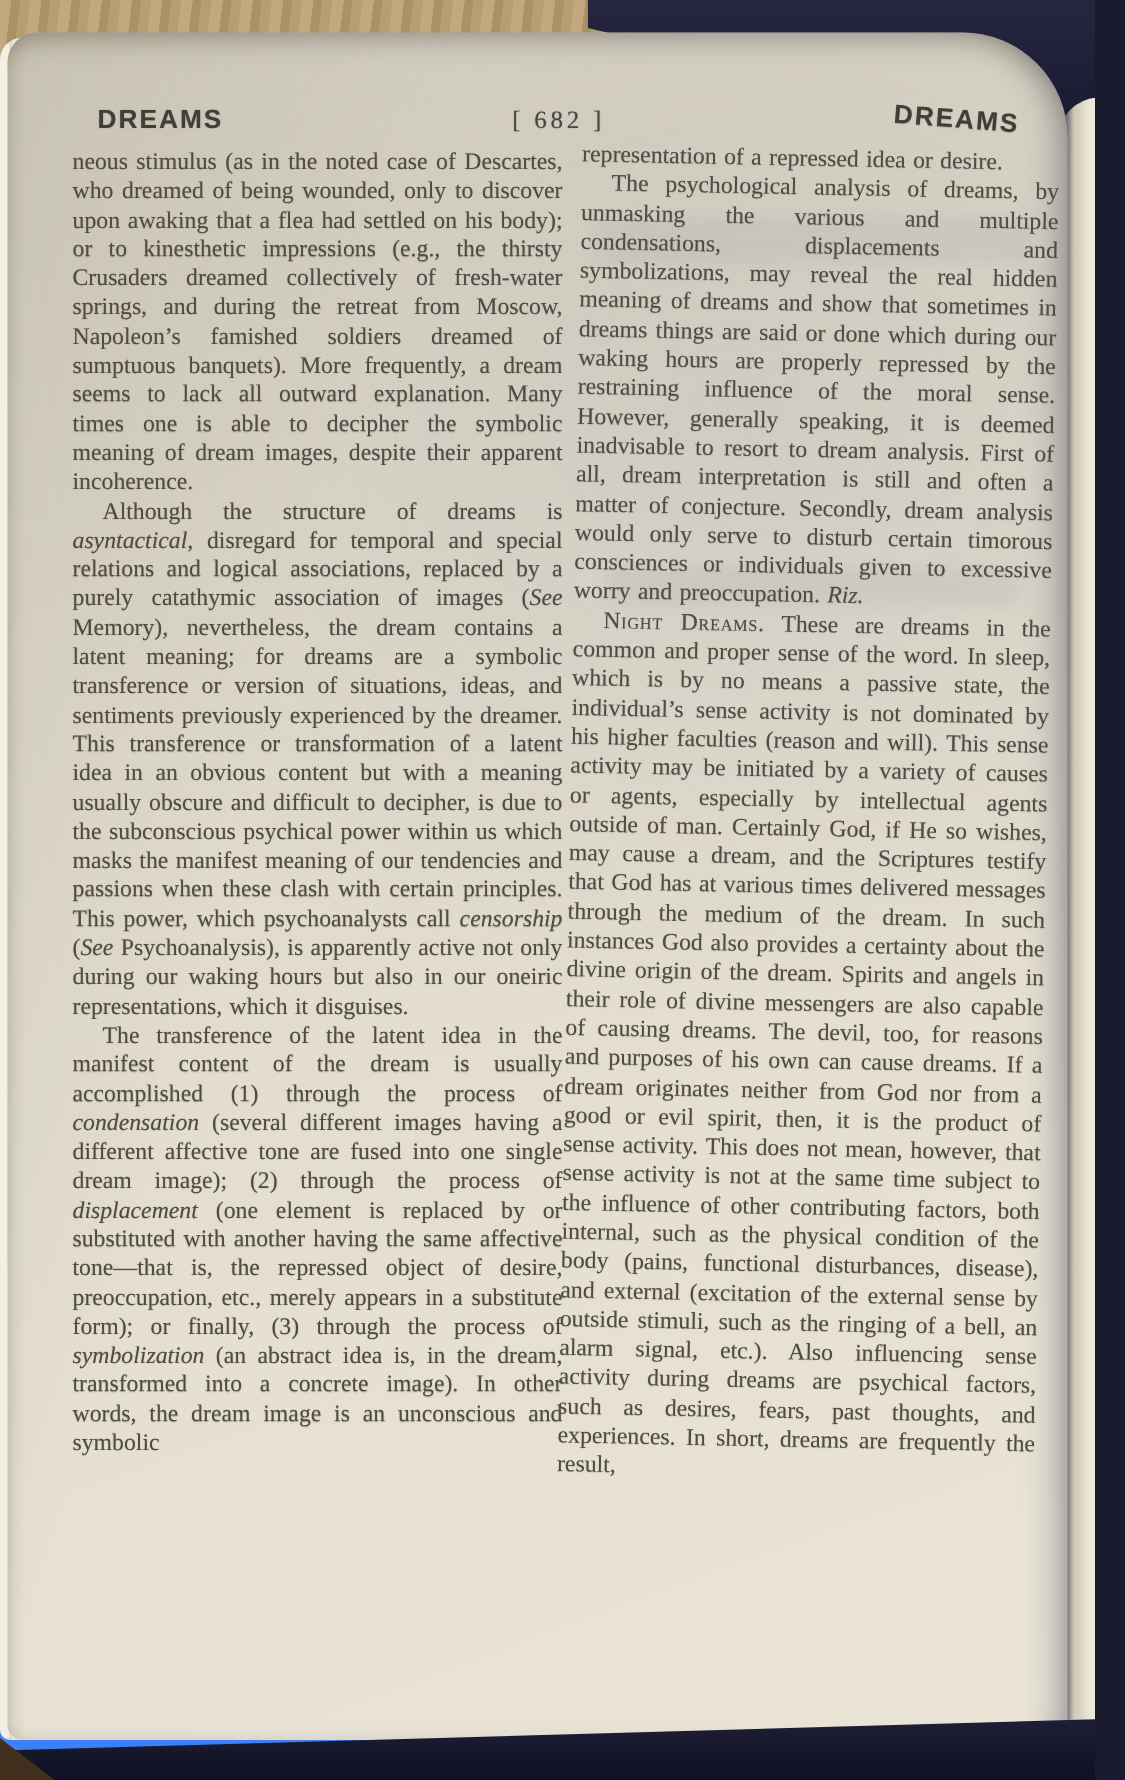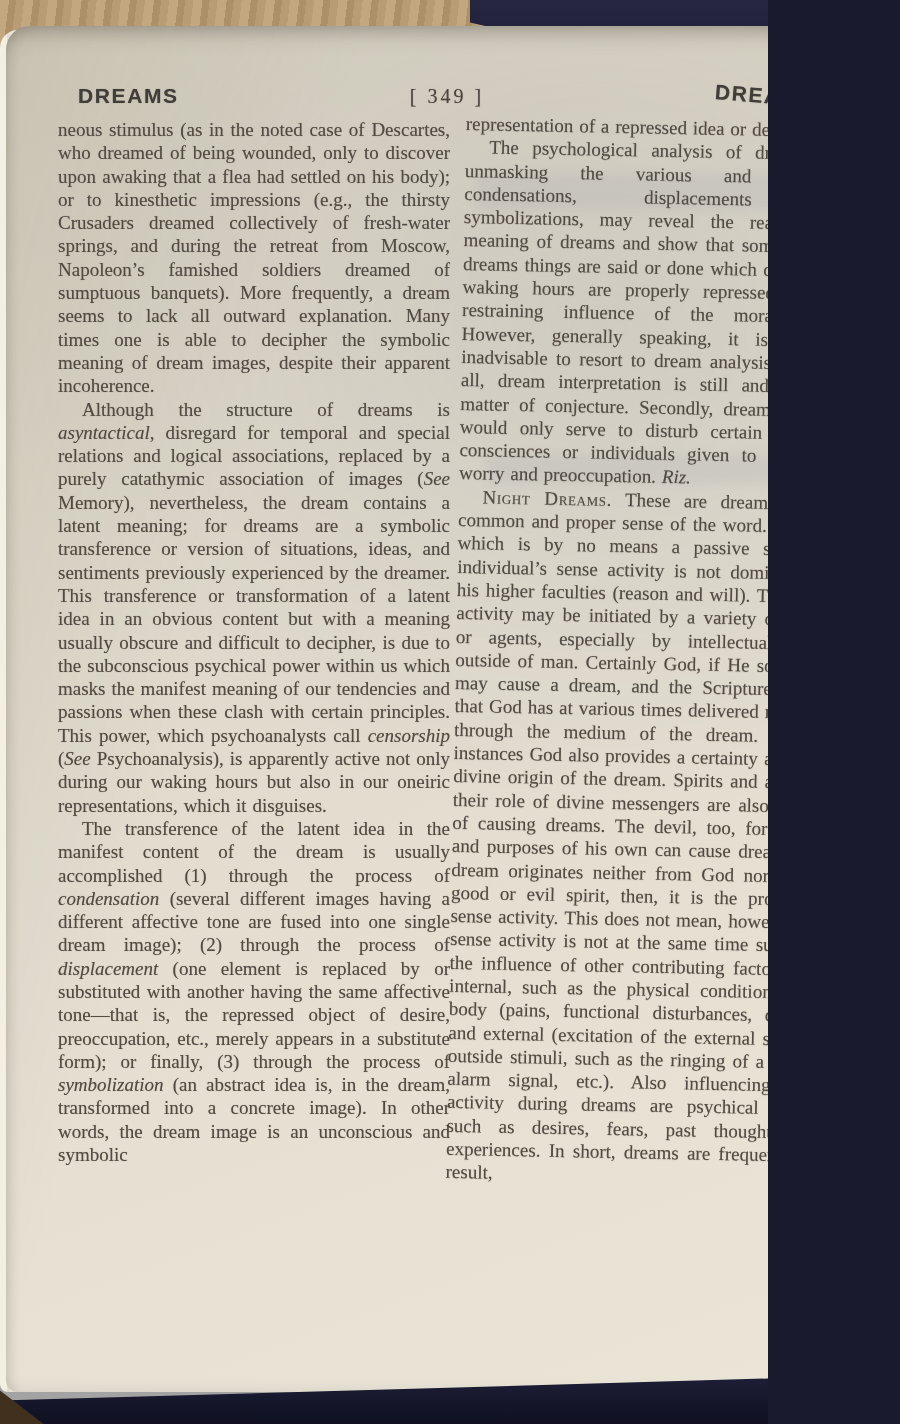--- a/index.html
+++ b/index.html
@@ -1,19 +1,19 @@
 <!DOCTYPE html>
 <html lang="en"><head>
 <meta charset="utf-8">
 <style>
   html,body{margin:0;padding:0;}
   body{width:900px;height:1424px;overflow:hidden;background:#1a1a2e;}
 
-  .photo{position:relative;width:768px;height:1424px;overflow:hidden;
-    font-family:"Liberation Serif",serif;background:#a3a3a3;}
+  .photo{position:relative;width:876px;height:1424px;overflow:hidden;
+    font-family:"Liberation Serif",serif;background:#3b82f6;}
 
   
   .fabric{position:absolute;left:0;top:0;width:100%;height:130px;
     background:repeating-linear-gradient(97deg,#c3a87f 0 9px,#ab9068 9px 16px,#b89d74 16px 24px),#b49a72;}
 
   
   .cover-top{position:absolute;left:470px;top:0;width:430px;height:140px;
     background:linear-gradient(180deg,#262641,#14142a);
     clip-path:polygon(0 0,100% 0,100% 100%,55% 34%,14% 26%,0 16%);}
 
@@ -80,21 +80,21 @@
   <div class="page-edges"></div>
   <div class="facing-page"></div>
 
   <div class="page">
     <div class="page-shade"></div>
     <div class="smudge s1"></div>
     <div class="smudge s2"></div>
 
     <header class="running-header">
       <span class="head head-left">DREAMS</span>
-      <span class="page-num">[ 349 ]</span>
+      <span class="page-num">[ 682 ]</span>
       <span class="head head-right">DREAMS</span>
     </header>
 
     <div class="col col-left">
       <p class="para"><span>neous stimulus (as in the noted case of Descartes, who dreamed of being wounded, only to discover upon awaking that a flea had settled on his body); or to kinesthetic impressions (e.g., the thirsty Crusaders dreamed collectively of fresh-water springs, and during the retreat from Moscow, Napoleon’s famished soldiers dreamed of sumptuous banquets). More frequently, a dream seems to lack all outward explanation. Many times one is able to decipher the symbolic meaning of dream images, despite their apparent incoherence.</span></p>
       <p class="para indent"><span>Although the structure of dreams is </span><span class="it">asyntactical</span><span>, disregard for temporal and special relations and logical associations, replaced by a purely catathymic association of images (</span><span class="it">See</span><span> Memory), nevertheless, the dream contains a latent meaning; for dreams are a symbolic transference or version of situations, ideas, and sentiments previously experienced by the dreamer. This transference or transformation of a latent idea in an obvious content but with a meaning usually obscure and difficult to decipher, is due to the subconscious psychical power within us which masks the manifest meaning of our tendencies and passions when these clash with certain principles. This power, which psychoanalysts call </span><span class="it">censorship</span><span> (</span><span class="it">See</span><span> Psychoanalysis), is apparently active not only during our waking hours but also in our oneiric representations, which it disguises.</span></p>
       <p class="para indent"><span>The transference of the latent idea in the manifest content of the dream is usually accomplished (1) through the process of </span><span class="it">condensation</span><span> (several different images having a different affective tone are fused into one single dream image); (2) through the process of </span><span class="it">displacement</span><span> (one element is replaced by or substituted with another having the same affective tone—that is, the repressed object of desire, preoccupation, etc., merely appears in a substitute form); or finally, (3) through the process of </span><span class="it">symbolization</span><span> (an abstract idea is, in the dream, transformed into a concrete image). In other words, the dream image is an unconscious and symbolic</span></p>
     </div>
 
     <div class="col col-right">

